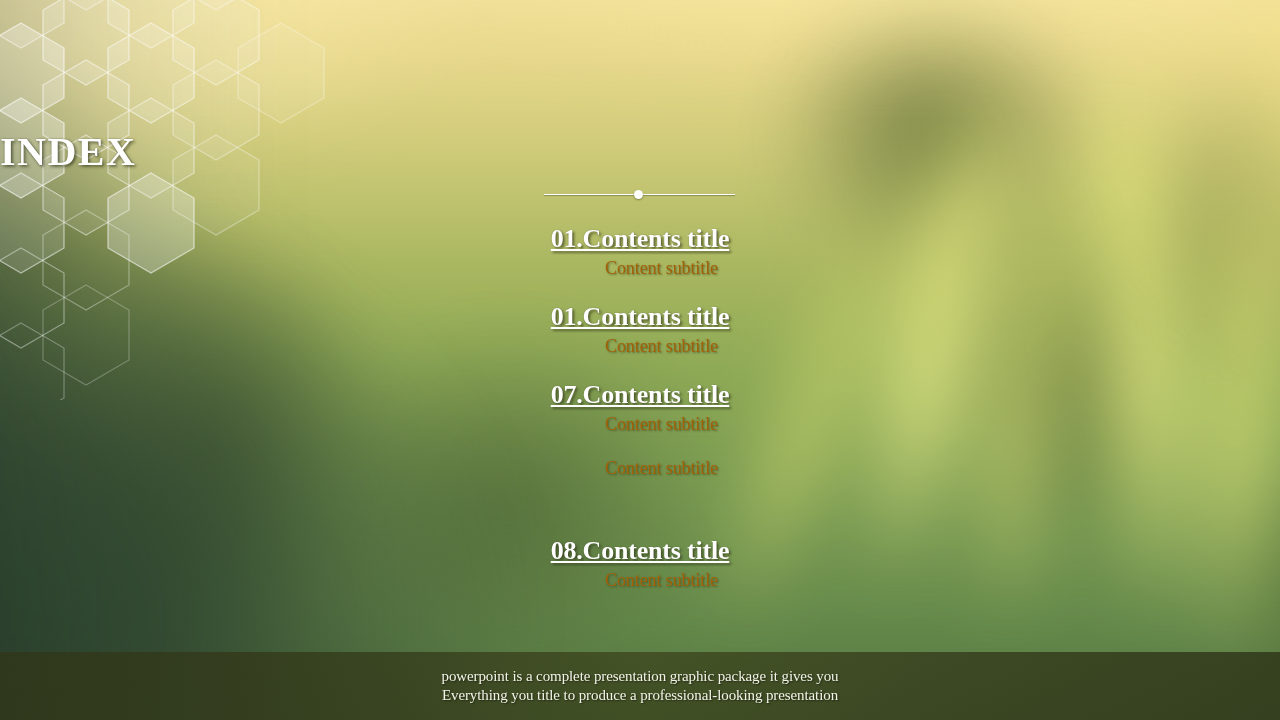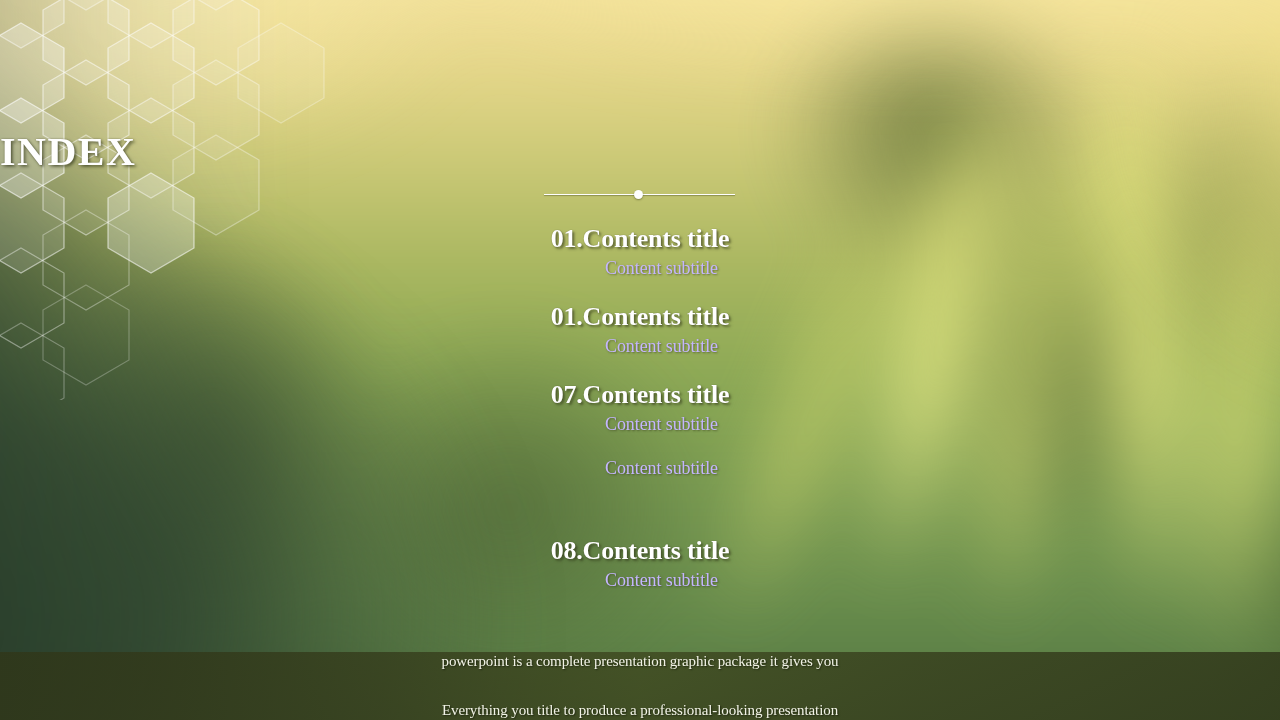--- a/index.html
+++ b/index.html
@@ -139,24 +139,25 @@
   }
   .item-title {
     font-size: 26px;
     font-weight: bold;
     color: #ffffff;
     line-height: 34px;
     letter-spacing: -0.2px;
     text-shadow: 2px 2px 2.5px rgba(45,50,22,0.60), 0 0 1px rgba(55,58,28,0.55);
     font-family: "Liberation Serif", "DejaVu Serif", serif;
     white-space: nowrap;
+    text-decoration: underline;
   }
   .item-subtitle {
     font-size: 18px;
-    color: #c4b5fd;
+    color: #a16207;
     line-height: 24px;
     letter-spacing: -0.1px;
     text-shadow: 1px 1px 2px rgba(45,50,22,0.55);
     font-family: "Liberation Serif", "DejaVu Serif", serif;
     white-space: nowrap;
     padding-left: 43px;
   }
 
   
   .footer-bar {
@@ -168,21 +169,21 @@
     background:
       linear-gradient(to right,
         rgba(48,54,24,0.80) 0%,
         rgba(52,58,26,0.78) 30%,
         rgba(58,64,26,0.72) 50%,
         rgba(52,58,26,0.78) 72%,
         rgba(46,52,24,0.82) 100%);
     display: flex;
     flex-direction: column;
     align-items: center;
-    justify-content: space-between;
+    justify-content: center;
   }
   .footer-line {
     font-size: 15px;
     line-height: 19px;
     color: #f2f3e7;
     letter-spacing: -0.1px;
     text-shadow: 1px 1px 1.5px rgba(20,26,8,0.7);
     font-family: "Liberation Serif", "DejaVu Serif", serif;
     white-space: nowrap;
   }

